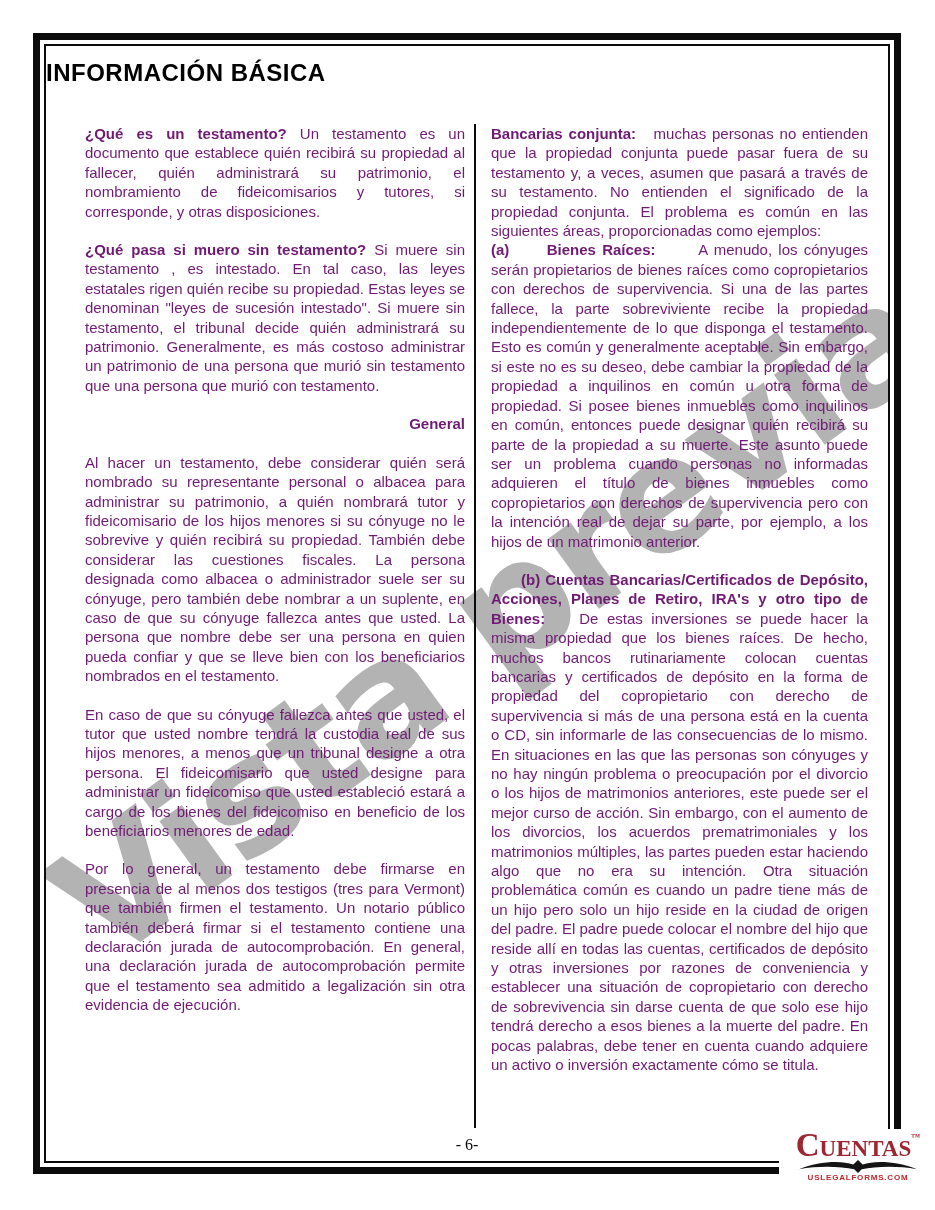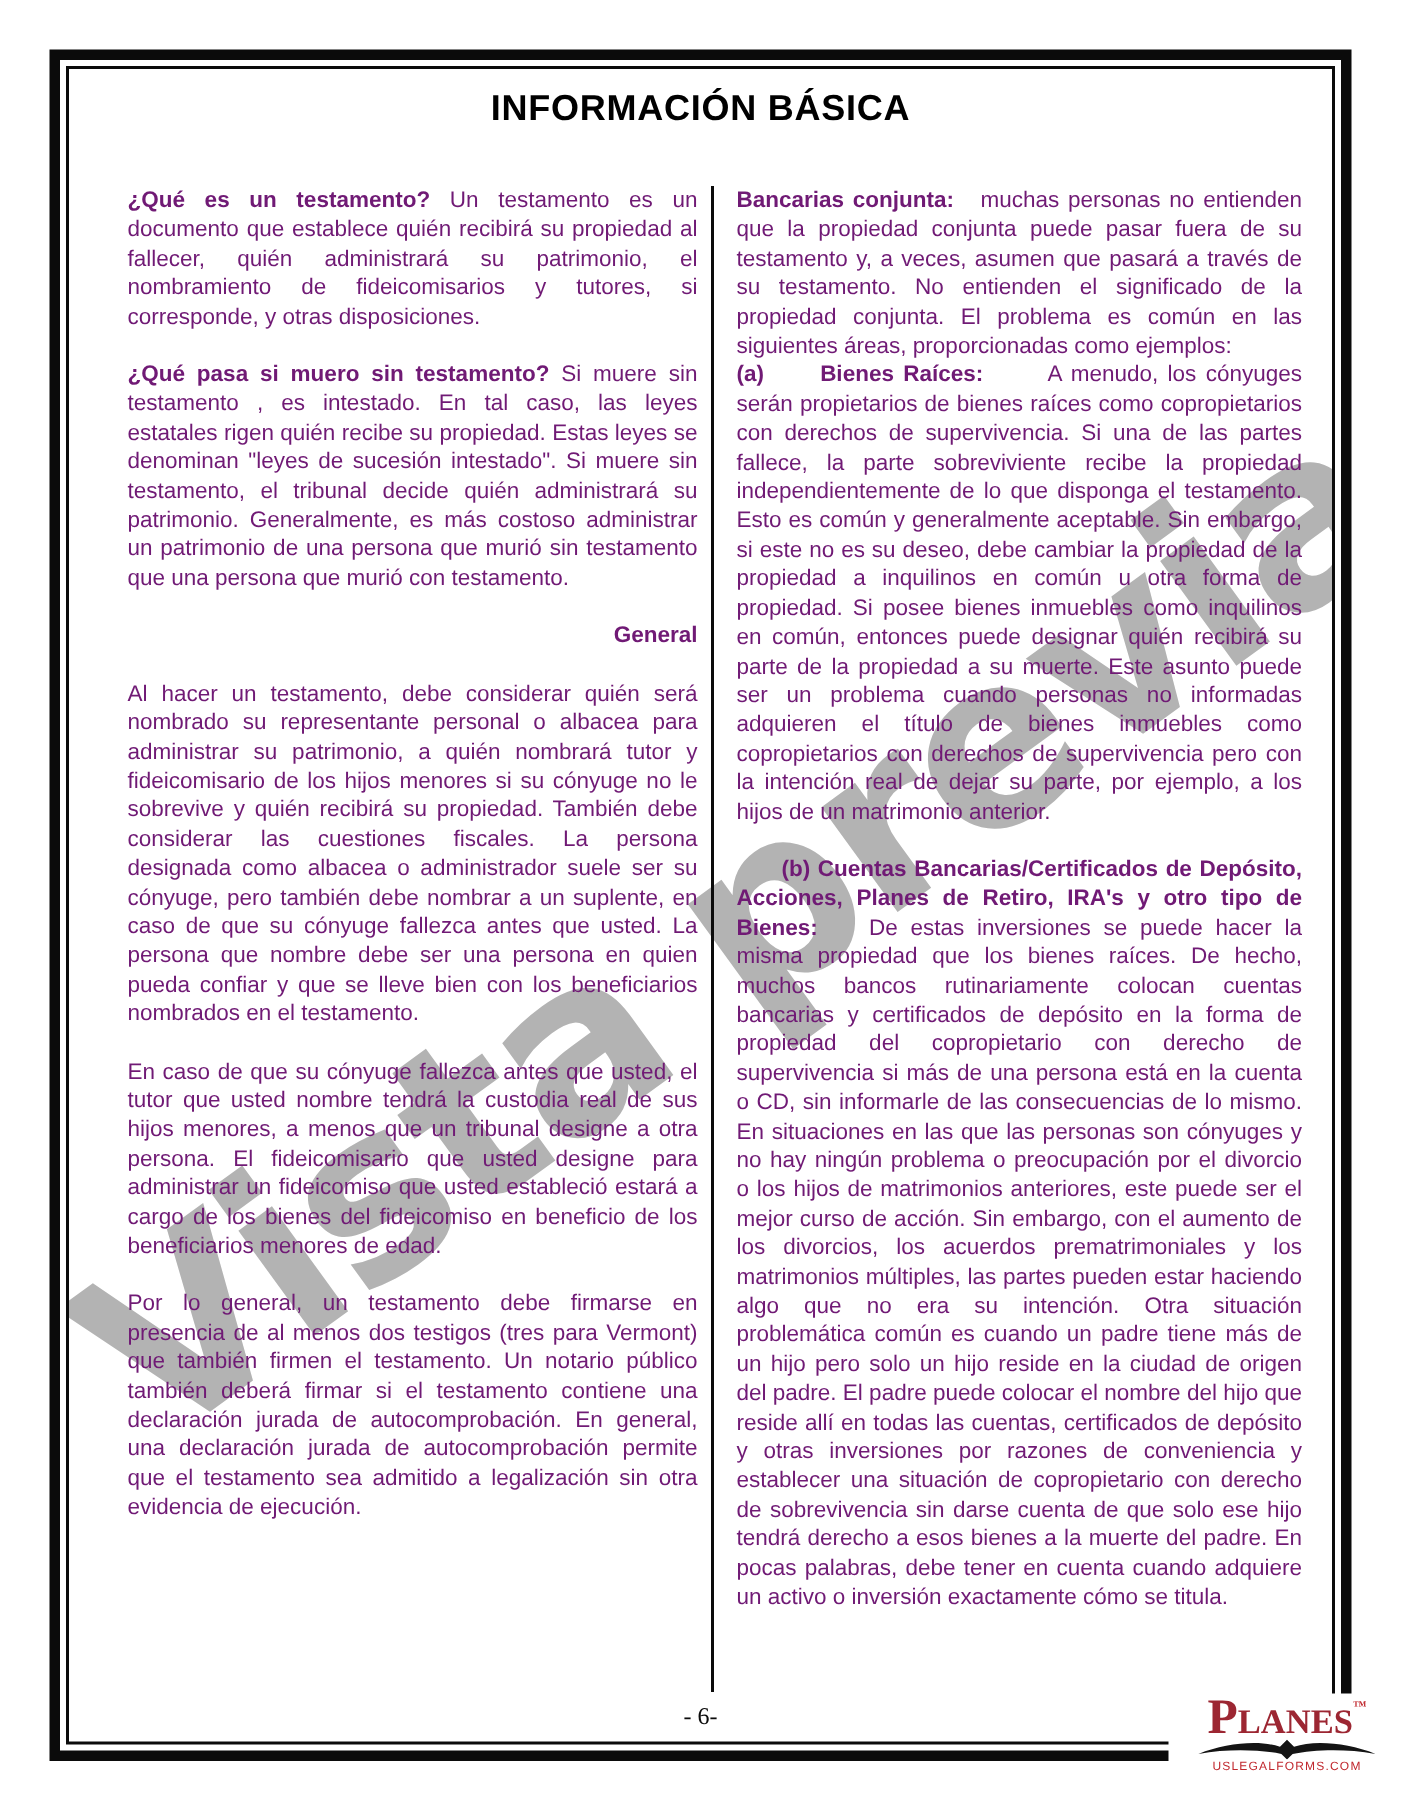--- a/index.html
+++ b/index.html
@@ -16,21 +16,21 @@
     position:absolute; inset:4px; border:2px solid #0b0b0b; overflow:hidden;
   }
   .watermark {
     position:absolute; left:-106px; top:474px; width:1100px; height:200px;
     line-height:200px; text-align:center; white-space:nowrap;
     font-family:"DejaVu Sans", sans-serif; font-weight:bold;
     font-size:158px; letter-spacing:-3px; color:#b3b3b3;
     transform:rotate(-36deg); z-index:0; user-select:none;
   }
   .doc-title {
-    position:relative; z-index:1; margin-top:13px; text-align:center;
+    position:relative; z-index:1; margin-top:13px; 
     font-weight:bold; font-size:24px; letter-spacing:0.5px;
   }
   .columns {
     position:absolute; z-index:1; left:39px; top:78px; width:783px; height:1004px;
     display:flex; align-items:stretch;
   }
   .col-left  { width:380px; }
   .col-right { flex:1; }
   .divider   { width:2px; background:#0b0b0b; margin:0 15px 0 9px; }
   .para {
@@ -54,21 +54,21 @@
     font-variant:small-caps; font-size:33px; line-height:30px;
     color:#9c2632; letter-spacing:0px; white-space:nowrap;
   }
   .logo-tm {
     font-family:"Liberation Serif", serif; font-size:9px; color:#c0272d;
     vertical-align:top; line-height:14px;
   }
   .logo-eagle { display:block; margin:-2px auto 0 auto; width:126px; height:15px; }
   .logo-eagle path { fill:#141414; }
   .logo-tagline {
-    font-size:8px; font-weight:normal; letter-spacing:0.8px; color:#c0272d;
+    font-size:8px; font-weight:bold; letter-spacing:0.8px; color:#c0272d;
     line-height:9px; white-space:nowrap;
   }
 </style>
 </head>
 <body>
 
 <div class="page">
 
   <div class="frame">
     <div class="frame-inner">
@@ -93,20 +93,20 @@
             <p class="para indent"><span class="b">(b) Cuentas Bancarias/Certificados de Depósito, Acciones, Planes de Retiro, IRA's y otro tipo de Bienes:</span><span>&nbsp;&nbsp;&nbsp; De estas inversiones se puede hacer la misma propiedad que los bienes raíces. De hecho, muchos bancos rutinariamente colocan cuentas bancarias y certificados de depósito en la forma de propiedad del copropietario con derecho de supervivencia si más de una persona está en la cuenta o CD, sin informarle de las consecuencias de lo mismo. En situaciones en las que las personas son cónyuges y no hay ningún problema o preocupación por el divorcio o los hijos de matrimonios anteriores, este puede ser el mejor curso de acción. Sin embargo, con el aumento de los divorcios, los acuerdos prematrimoniales y los matrimonios múltiples, las partes pueden estar haciendo algo que no era su intención. Otra situación problemática común es cuando un padre tiene más de un hijo pero solo un hijo reside en la ciudad de origen del padre. El padre puede colocar el nombre del hijo que reside allí en todas las cuentas, certificados de depósito y otras inversiones por razones de conveniencia y establecer una situación de copropietario con derecho de sobrevivencia sin darse cuenta de que solo ese hijo tendrá derecho a esos bienes a la muerte del padre. En pocas palabras, debe tener en cuenta cuando adquiere un activo o inversión exactamente cómo se titula.</span></p>
           </div>
       </div>
 
       <div class="footer-pagenum">- 6-</div>
 
     </div>
   </div>
 
   <div class="logo">
-    <div class="logo-wordmark" style="color: rgb(156, 38, 50);"><span>Planes</span><span class="logo-tm">™</span></div>
+    <div class="logo-wordmark" style="color: rgb(156, 38, 50);"><span>Cuentas</span><span class="logo-tm">™</span></div>
     <svg class="logo-eagle" viewBox="0 0 126 16" xmlns="http://www.w3.org/2000/svg">
       <path d="M0,12 C20,4 44,2 58,7 L63,2 L68,7 C82,2 106,4 126,12 C104,8 82,9 67,12 L63,16 L59,12 C44,9 22,8 0,12 Z"></path>
     </svg>
     <div class="logo-tagline">USLEGALFORMS.COM</div>
   </div>
 
 </div>
 
 </body></html>

